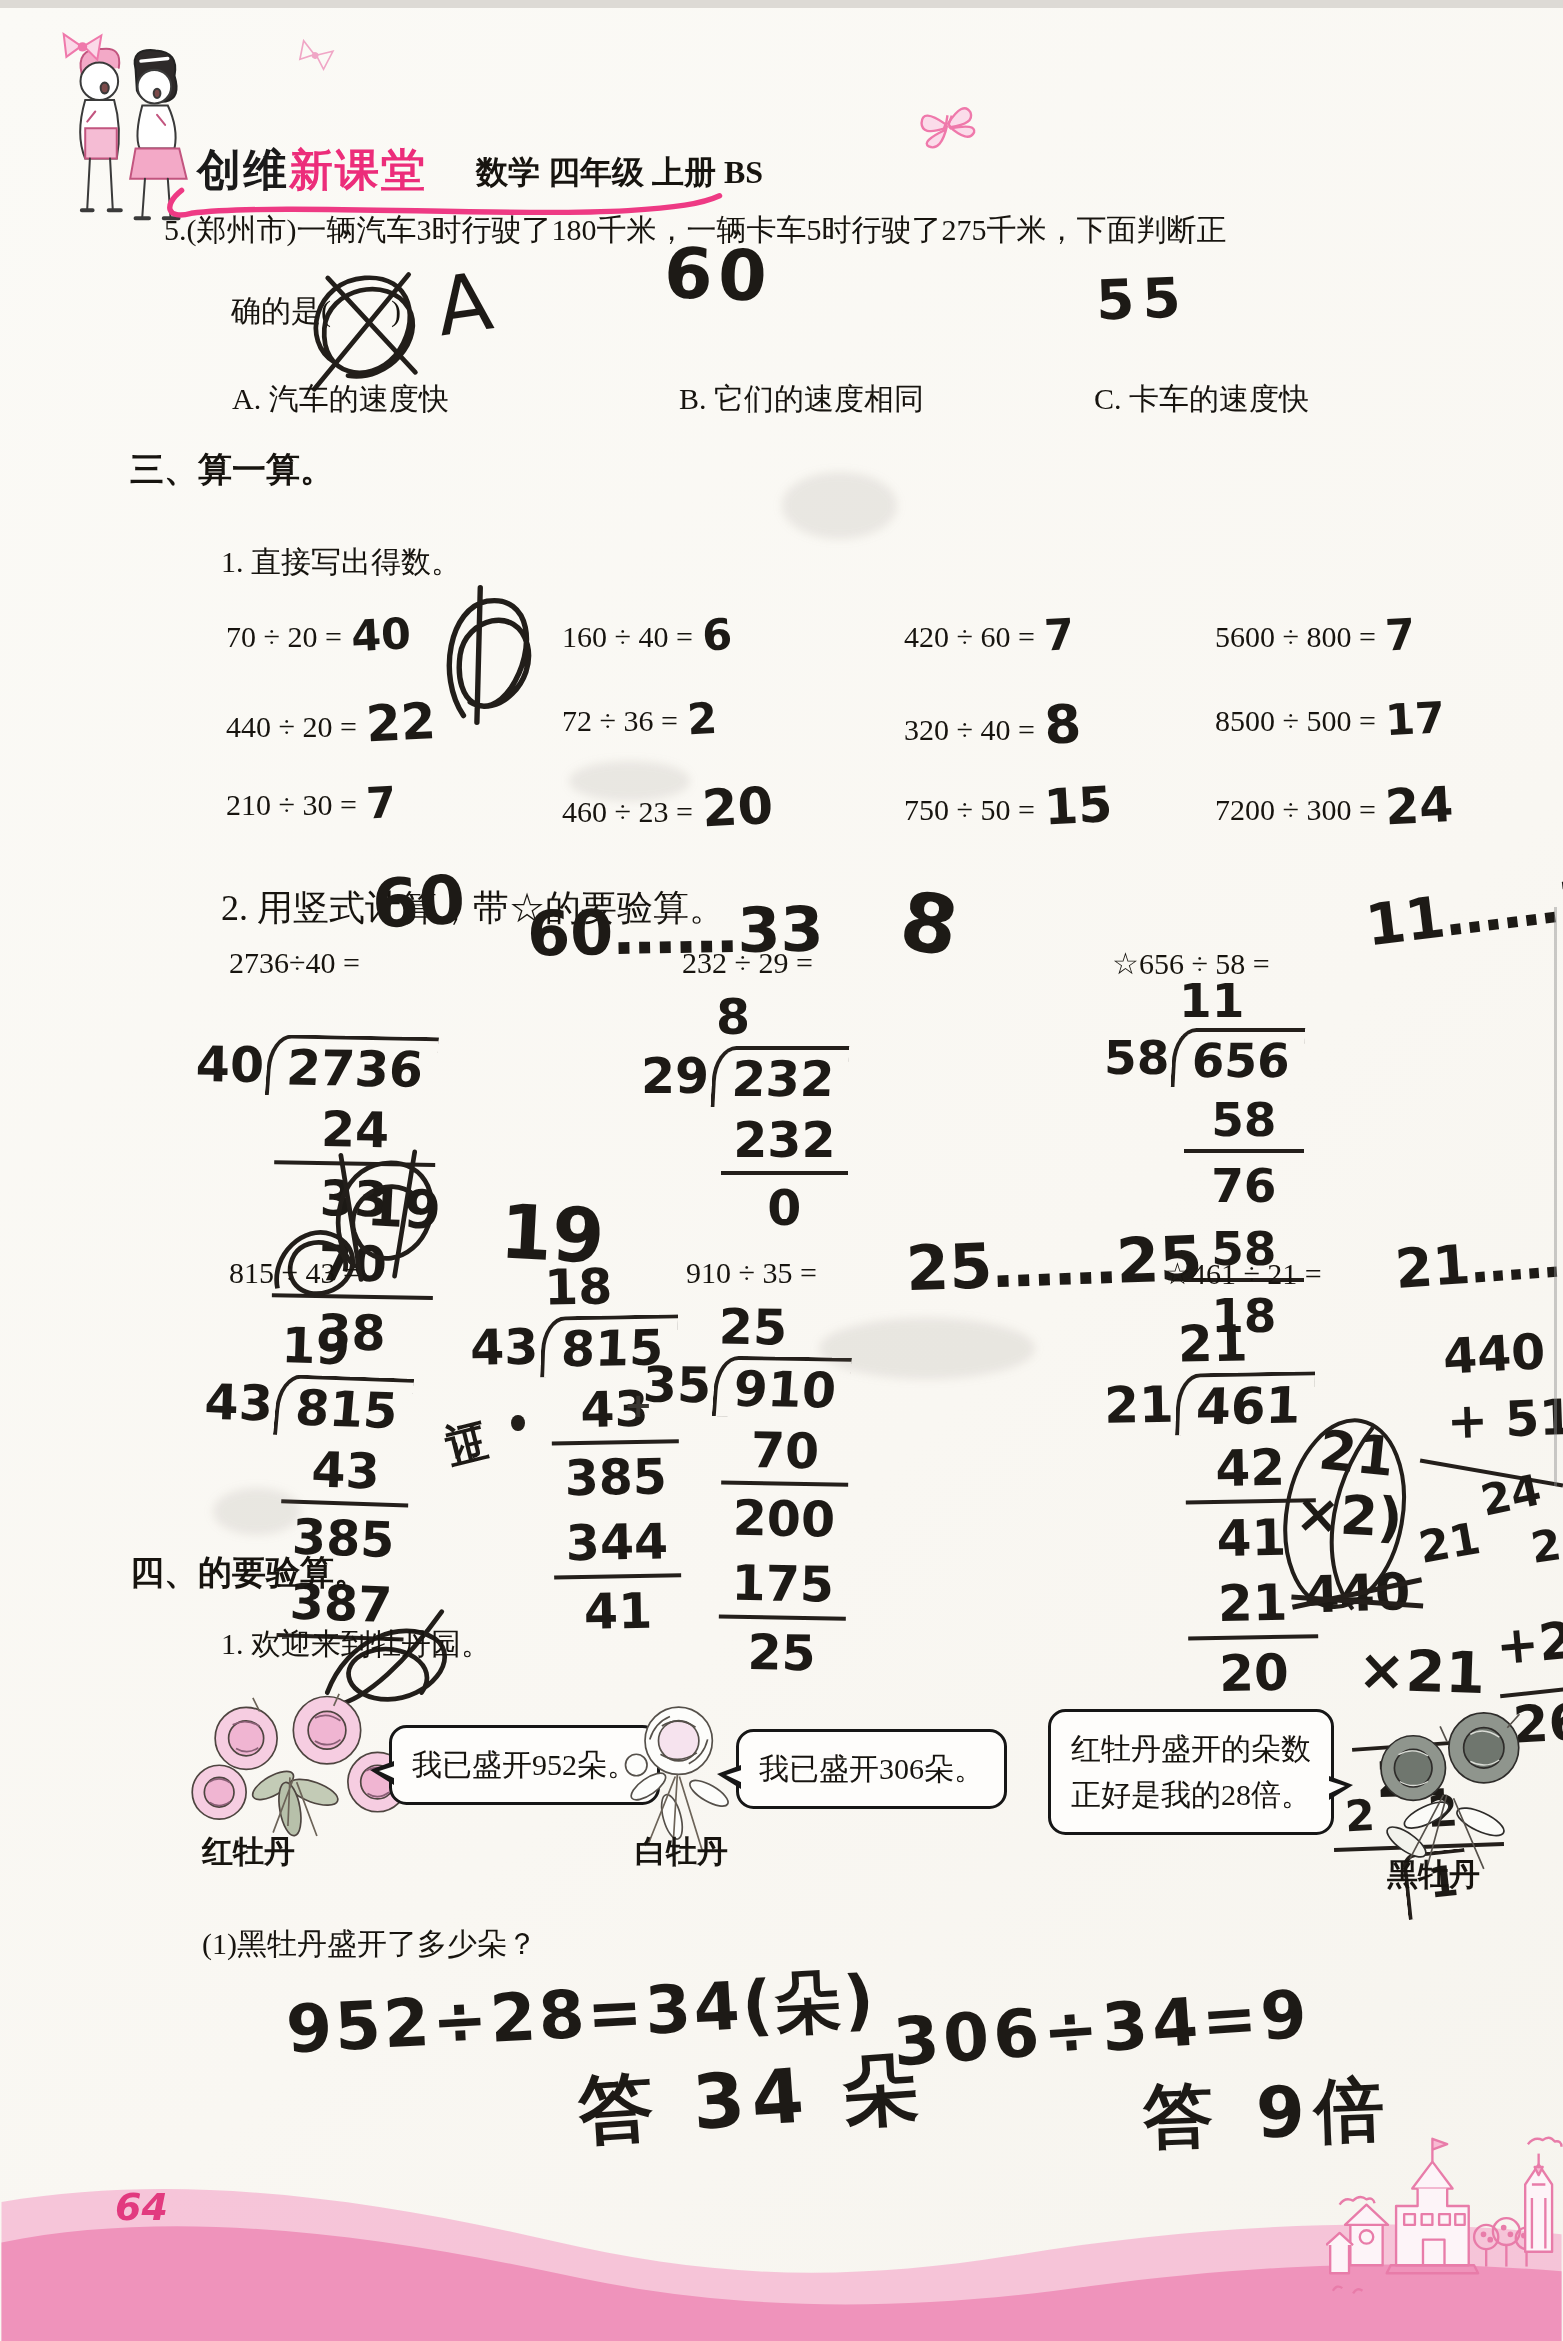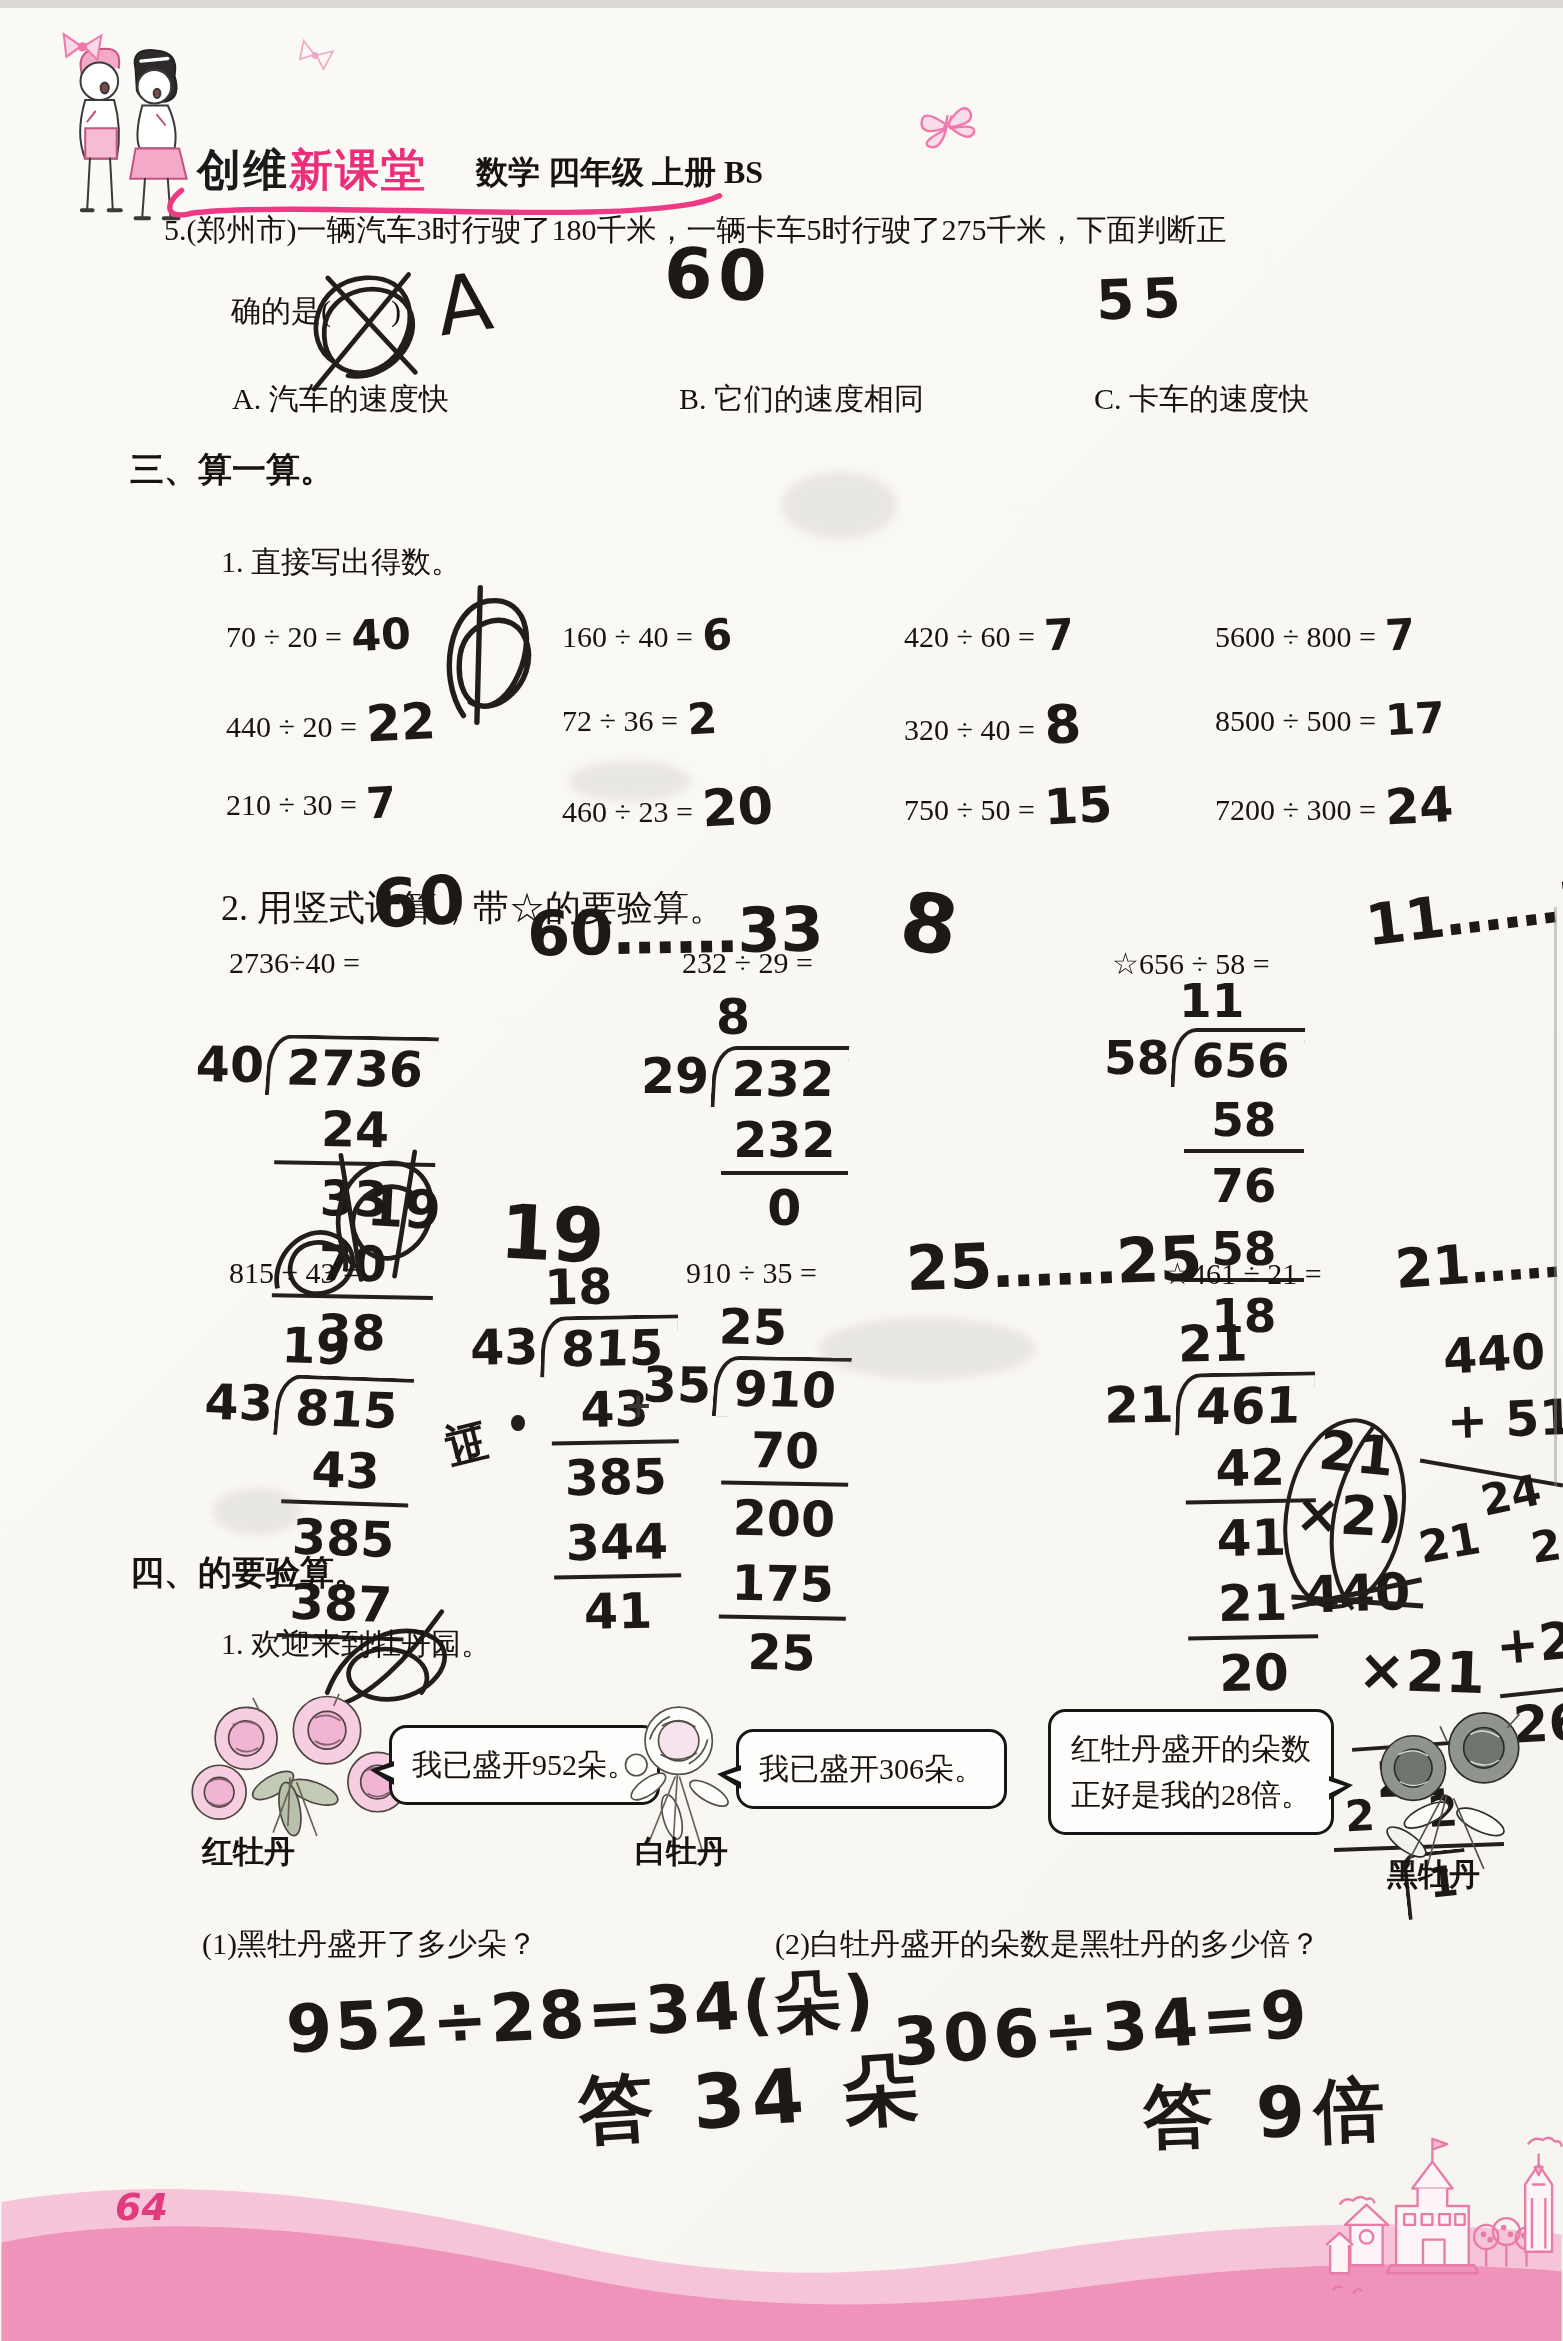--- a/index.html
+++ b/index.html
@@ -360,21 +360,20 @@
       <g fill="none" stroke="#dadcd6" stroke-width="2">
         <path d="M78,100 Q100,88 122,102 M80,140 Q100,152 122,140 M185,70 Q205,58 228,74 M185,110 Q207,122 228,108"></path>
       </g>
       <path d="M240,60 L258,40 M150,80 L140,58" stroke="#55504a" fill="none"></path>
     </g>
   </svg>
   <div class="abs printed flabel" style="left:1387px;top:1846px;">黑牡丹</div>
 
   
   <div class="abs printed" style="left:202px;top:1916px;font-size:30px;">(1)黑牡丹盛开了多少朵？</div>
-  <div class="abs printed" style="left:775px;top:1916px;font-size:30px;">(2)白牡丹盛开的朵数是黑牡丹的多少倍？</div>
   <div class="abs hw" style="left:286px;top:1974px;font-size:66px;transform:rotate(-3deg);letter-spacing:2.7px">952÷28=34(朵)</div>
   <div class="abs hw" style="left:893px;top:1988px;font-size:66px;transform:rotate(-4deg);letter-spacing:4px">306÷34=9</div>
   <div class="abs hw" style="left:578px;top:2054px;font-size:75px;transform:rotate(-4deg);letter-spacing:6.7px">答 34 朵</div>
   <div class="abs hw" style="left:1143px;top:2070px;font-size:70px;transform:rotate(-2deg);letter-spacing:9.4px">答  9倍</div>
 
   
   <svg class="abs" style="left:0;top:2147px" width="1563" height="195" viewBox="0 0 2320 290">
     <path d="M0,70 C250,28 520,58 820,128 C1050,182 1250,190 1500,150 C1800,100 2080,92 2320,118 L2320,290 L0,290 Z" fill="#f5b8d2" opacity="0.8"></path>
     <path d="M0,130 C260,78 560,118 860,183 C1100,233 1350,233 1620,195 C1900,158 2120,156 2320,173 L2320,290 L0,290 Z" fill="#ef93bb"></path>
   </svg>

